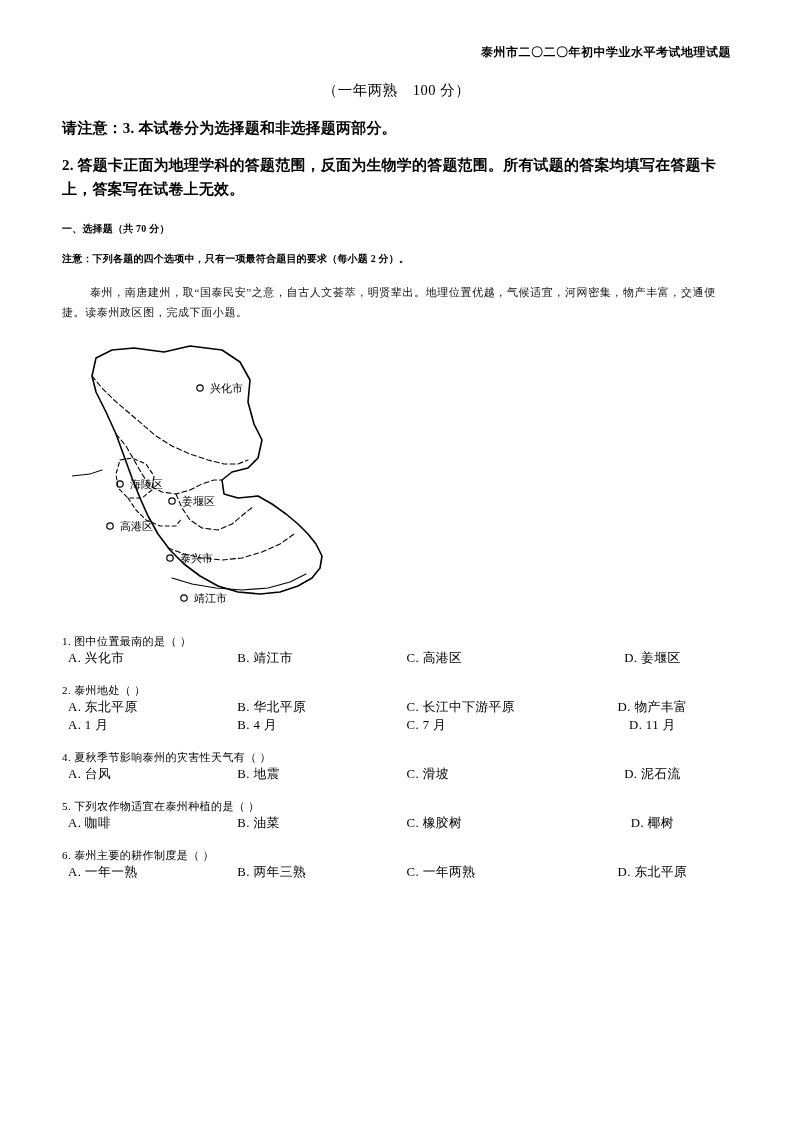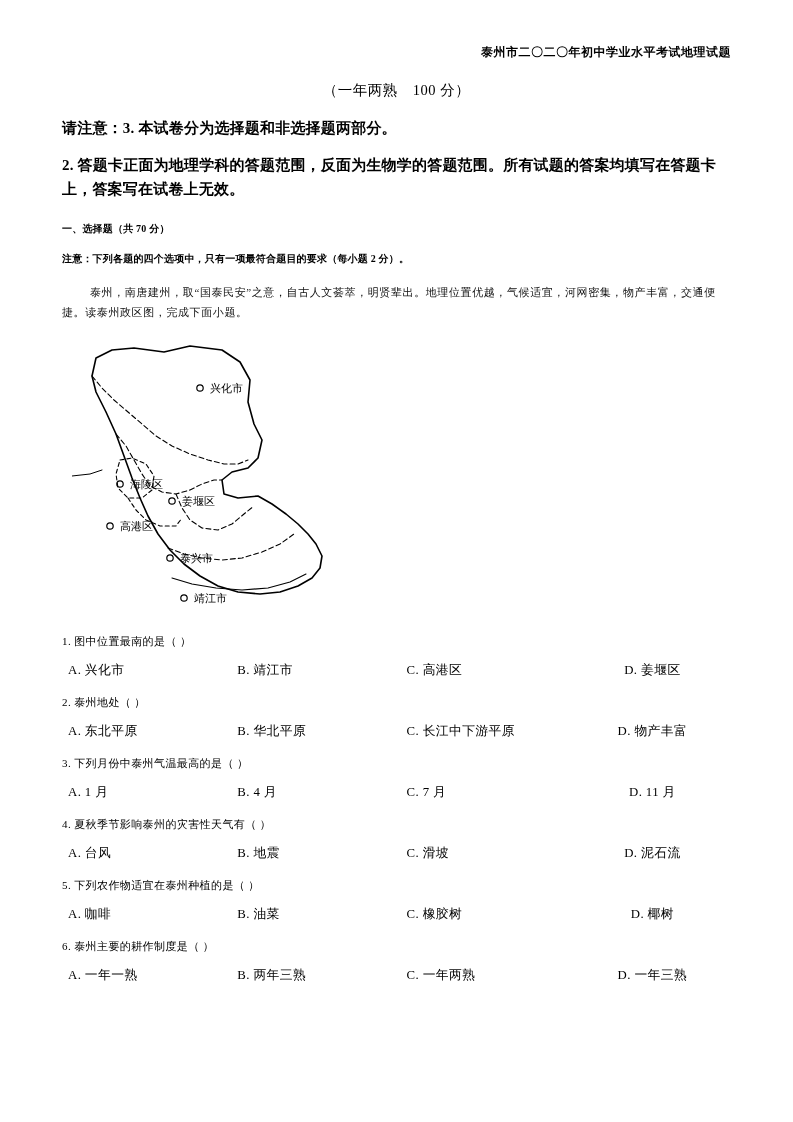--- a/index.html
+++ b/index.html
@@ -77,21 +77,21 @@
     left: 10px;
     top: 0;
   }
   .q {
     font-size: 11px;
     margin-top: 16px;
     letter-spacing: 0.4px;
   }
   .opts {
     display: flex;
-    margin-top: 13px;
+    margin-top: 1px;
     font-size: 12.8px;
     letter-spacing: 0.4px;
   }
   .opt {
     width: 25%;
     box-sizing: border-box;
   }
   .opt:nth-child(1) { padding-left: 6px; }
   .opt:nth-child(2) { padding-left: 8px; }
   .opt:nth-child(3) { padding-left: 10px; }
@@ -174,21 +174,20 @@
   </div>
 
   <div class="q">2.  泰州地处（     ）</div>
   <div class="opts">
     <div class="opt">A.  东北平原</div>
     <div class="opt">B.  华北平原</div>
     <div class="opt">C.  长江中下游平原</div>
     <div class="opt">D.  物产丰富</div>
   </div>
 
-  <div class="q">3.  下列月份中泰州气温最高的是（     ）</div>
   <div class="opts">
     <div class="opt">A. 1 月</div>
     <div class="opt">B. 4 月</div>
     <div class="opt">C. 7 月</div>
     <div class="opt">D. 11 月</div>
   </div>
 
   <div class="q">4.  夏秋季节影响泰州的灾害性天气有（     ）</div>
   <div class="opts">
     <div class="opt">A.  台风</div>
@@ -203,16 +202,16 @@
     <div class="opt">B.  油菜</div>
     <div class="opt">C.  橡胶树</div>
     <div class="opt">D.  椰树</div>
   </div>
 
   <div class="q">6.  泰州主要的耕作制度是（     ）</div>
   <div class="opts">
     <div class="opt">A.  一年一熟</div>
     <div class="opt">B.  两年三熟</div>
     <div class="opt">C.  一年两熟</div>
-    <div class="opt">D.  一年三熟</div>
+    <div class="opt">D.  东北平原</div>
   </div>
 
 </div>
 
 </body></html>

